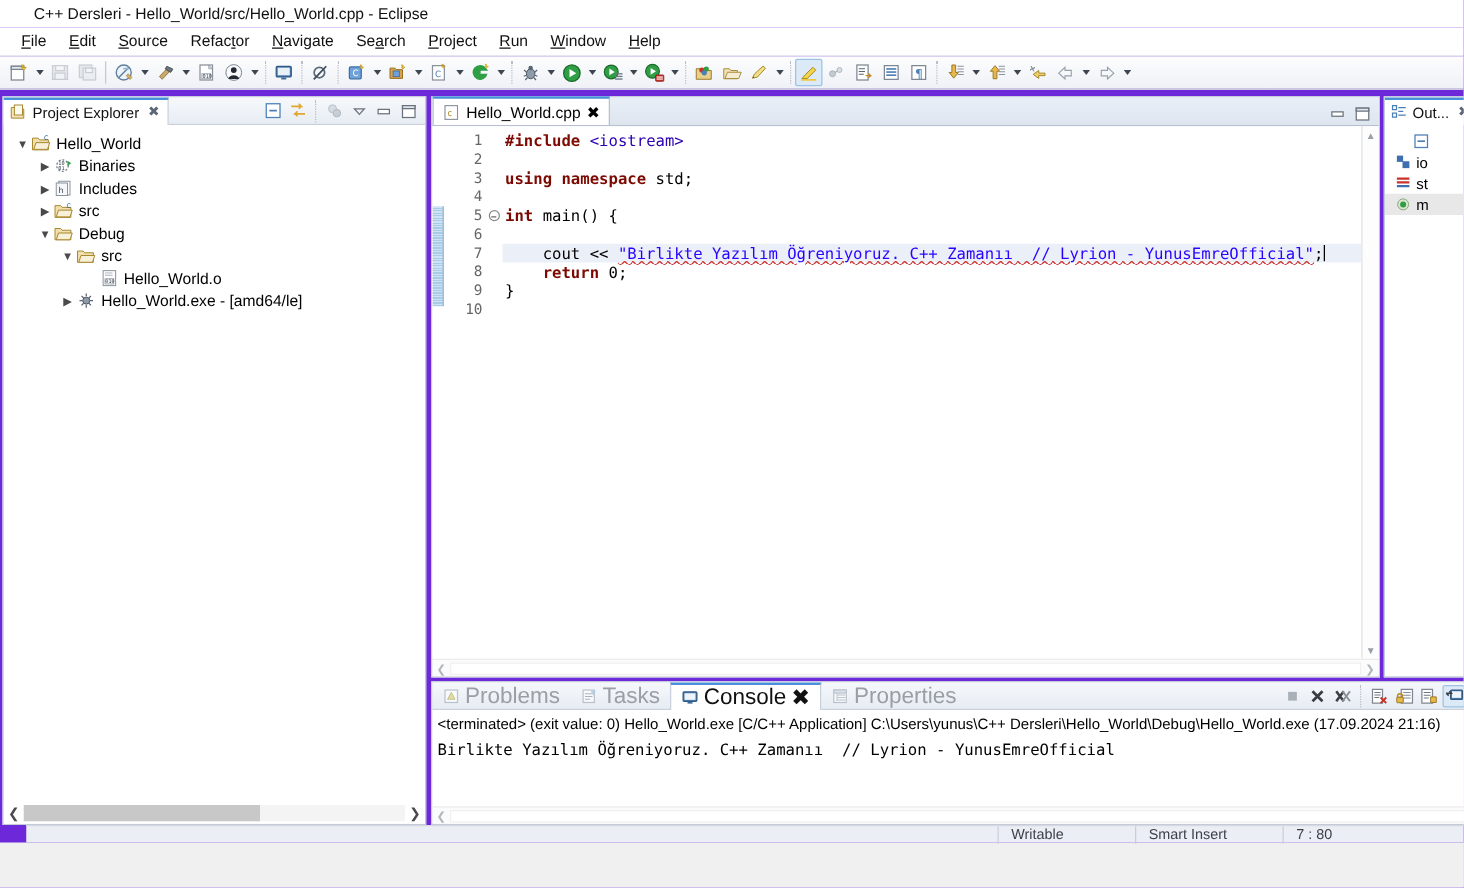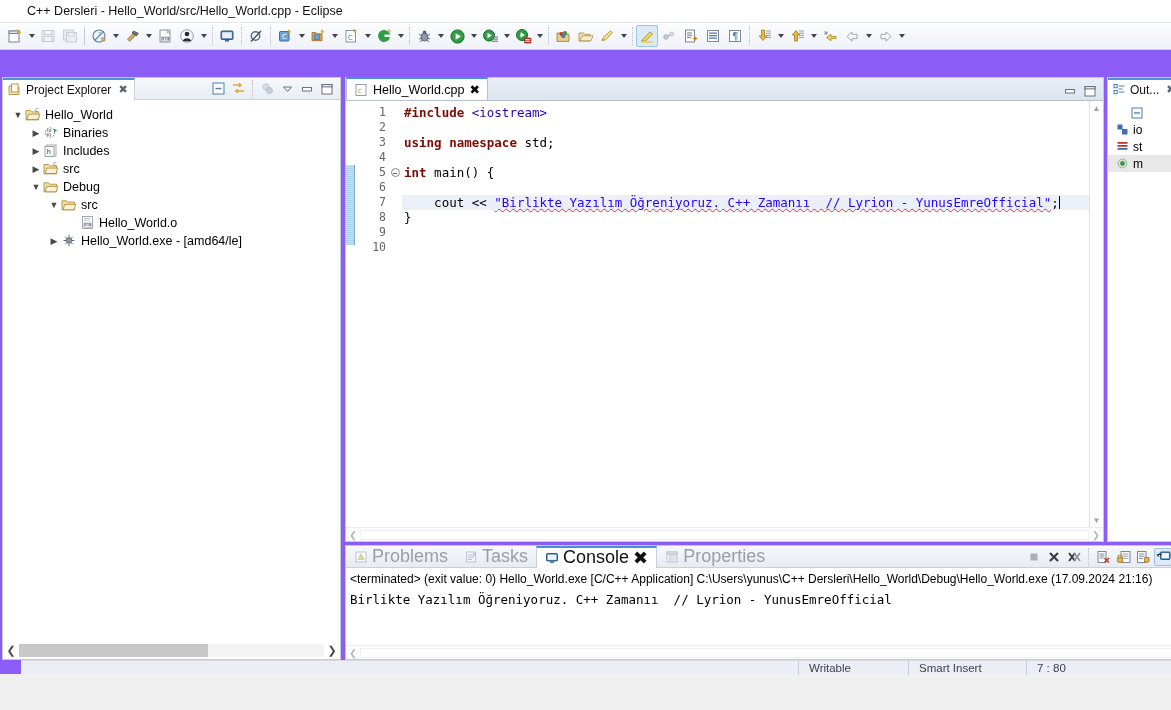--- a/index.html
+++ b/index.html
@@ -5,21 +5,21 @@
   * { box-sizing: border-box; }
   html, body {
     margin: 0; padding: 0;
     width: 1171px; height: 710px;
     overflow: hidden;
     background: #f0f0f0;
     font-family: "Liberation Sans", sans-serif;
     font-size: 12px;
     color: #000;
   }
-  #app { position: relative; width: 1171px; height: 674px; background:#8b5cf6; }
+  #app { position: relative; width: 1171px; height: 674px; background:#6d28d9; }
 
   
   .titlebar {
     height: 22px; display: flex; align-items: center;
     background: #ffffff;
     padding-left: 7px;
     font-size: 12.5px;
     color: #111;
     border-bottom: 0px solid #ddd;
   }
@@ -222,20 +222,32 @@
 </head>
 <body>
 
 <div id="app">
 
   <div class="titlebar">
     <span class="title-icon"><span class="globe"></span></span>
     <span>C++ Dersleri - Hello_World/src/Hello_World.cpp - Eclipse</span>
   </div>
 
+  <div class="menubar">
+    <div class="menu-item"><u>F</u>ile</div>
+    <div class="menu-item"><u>E</u>dit</div>
+    <div class="menu-item"><u>S</u>ource</div>
+    <div class="menu-item">Refac<u>t</u>or</div>
+    <div class="menu-item"><u>N</u>avigate</div>
+    <div class="menu-item">Se<u>a</u>rch</div>
+    <div class="menu-item"><u>P</u>roject</div>
+    <div class="menu-item"><u>R</u>un</div>
+    <div class="menu-item"><u>W</u>indow</div>
+    <div class="menu-item"><u>H</u>elp</div>
+  </div>
 
   <div class="toolbar">
 
     <div class="tb">
       <div class="tbtn">
         <svg width="17" height="17" viewBox="0 0 17 17">
           <rect x="2" y="3" width="10" height="11" fill="#fefefe" stroke="#7a8490"></rect>
           <rect x="2" y="3" width="10" height="2.5" fill="#dfe6ef" stroke="#7a8490"></rect>
           <path d="M10 2 l2 0 l0 2 l2 0 l-2 2 l-2 -2 l2 0 z" fill="#f6d24a" stroke="#c49a1c" stroke-width="0.7"></path>
         </svg>
@@ -715,20 +727,21 @@
             <div></div>
         </div>
         <div class="codecol">
           <div class="cline"><span class="pp">#include</span><span class="plain"> </span><span class="inc">&lt;iostream&gt;</span></div>
           <div class="cline">&nbsp;</div>
           <div class="cline"><span class="kw">using</span><span class="plain"> </span><span class="kw">namespace</span><span class="plain"> std;</span></div>
           <div class="cline">&nbsp;</div>
           <div class="cline"><span class="kw">int</span><span class="plain"> main() {</span></div>
           <div class="cline">&nbsp;</div>
           <div class="cline hl"><span class="plain">    cout &lt;&lt; </span><span class="str">"Birlikte Yazılım Öğreniyoruz. C++ Zamanıı  // Lyrion - YunusEmreOfficial"</span><span class="plain">;</span><span class="caret"></span></div>
+          <div class="cline"><span class="plain">    </span><span class="kw">return</span><span class="plain"> 0;</span></div>
           <div class="cline"><span class="plain">}</span></div>
           <div class="cline">&nbsp;</div>
         </div>
       </div>
 
       <div class="vscroll">
         <div class="vup">▲</div>
         <div class="vdn">▼</div>
       </div>
       <div class="hscroll">

